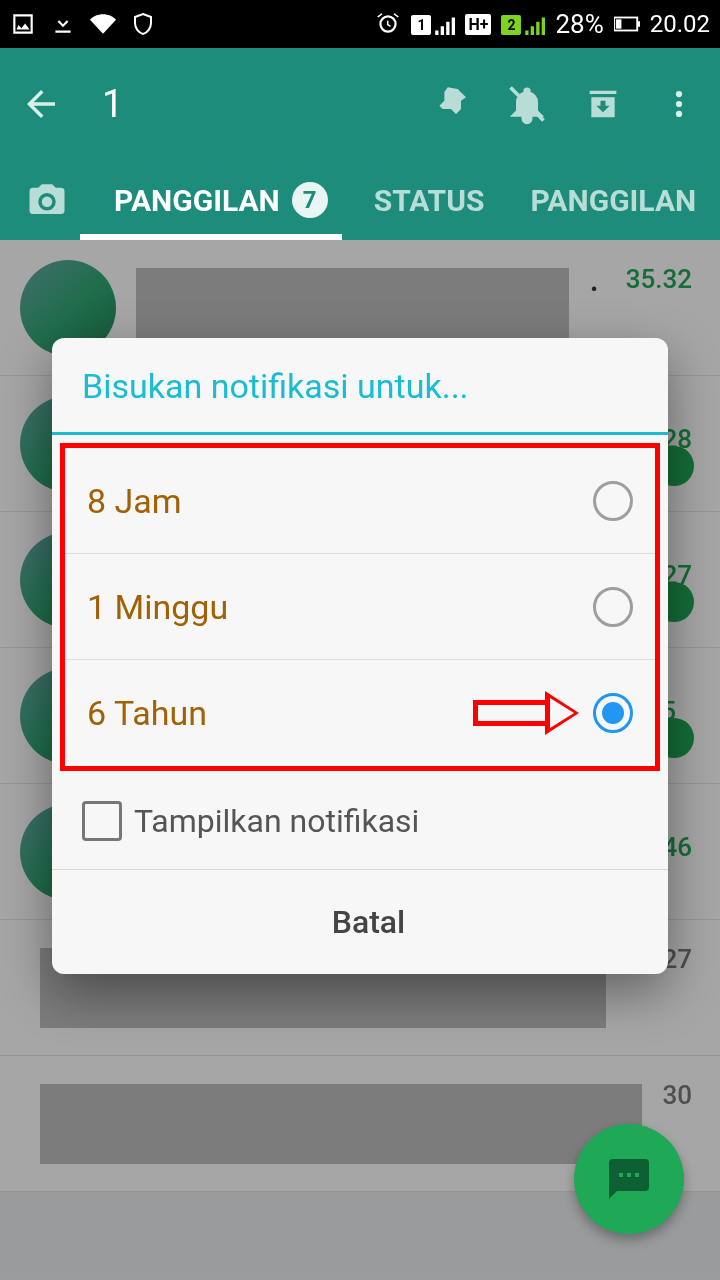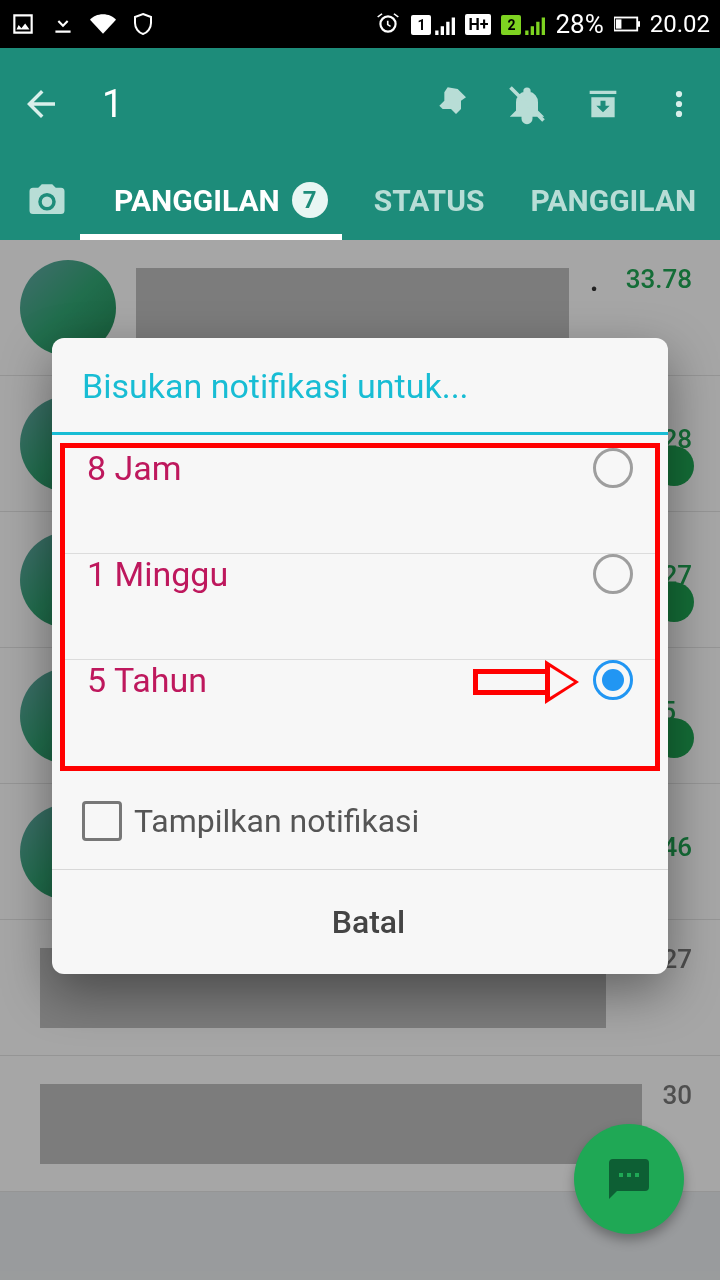--- a/index.html
+++ b/index.html
@@ -136,26 +136,26 @@
     color:#18bdd4;
     font-size:34px;
     padding:28px 30px 26px;
     border-bottom:3px solid #18bdd4;
   }
   .options {
     border:5px solid #ff0000;
     margin:8px;
   }
   .opt {
-    display:flex; 
+    display:flex; align-items:center;
     height:106px;
     padding:0 22px;
     border-bottom:1px solid #dcdcdc;
     font-size:34px;
-    color:#be185d;
+    color:#a16207;
     justify-content:space-between;
     position:relative;
   }
   .opt:last-child{ border-bottom:none; }
   .radio {
     width:40px; height:40px; border-radius:50%;
     border:3px solid #9e9e9e;
     display:flex; align-items:center; justify-content:center;
     flex-shrink:0;
   }
@@ -332,21 +332,21 @@
     </div>
     <div class="tab-underline"></div>
   </div>
 </div>
 
 <div class="chatlist">
   <div class="chat-row">
     <div class="avatar"></div>
     <div class="redact"></div>
     <span class="dot">.</span>
-    <span class="time">33.78</span>
+    <span class="time">35.32</span>
   </div>
   <div class="chat-row" style="position:relative">
     <div class="avatar"></div>
     <div class="redact" style="visibility:hidden"></div>
     <span class="time" style="position:absolute;right:28px;top:24px">28</span>
     <div class="green-bubble" style="top:70px"></div>
   </div>
   <div class="chat-row" style="position:relative">
     <div class="avatar"></div>
     <div class="redact" style="visibility:hidden"></div>
@@ -390,21 +390,21 @@
   <div class="options">
     <div class="opt">
       <span>8 Jam</span>
       <span class="radio"></span>
     </div>
     <div class="opt">
       <span>1 Minggu</span>
       <span class="radio"></span>
     </div>
     <div class="opt">
-      <span>5 Tahun</span>
+      <span>6 Tahun</span>
 
       <div class="red-arrow outline" style="display:flex;align-items:center;position:absolute;right:76px">
         <div class="arr-shaft" style="width:72px"></div>
         <div class="arr-head"></div>
       </div>
       <span class="radio selected"></span>
     </div>
   </div>
 
   <div class="check-row">

